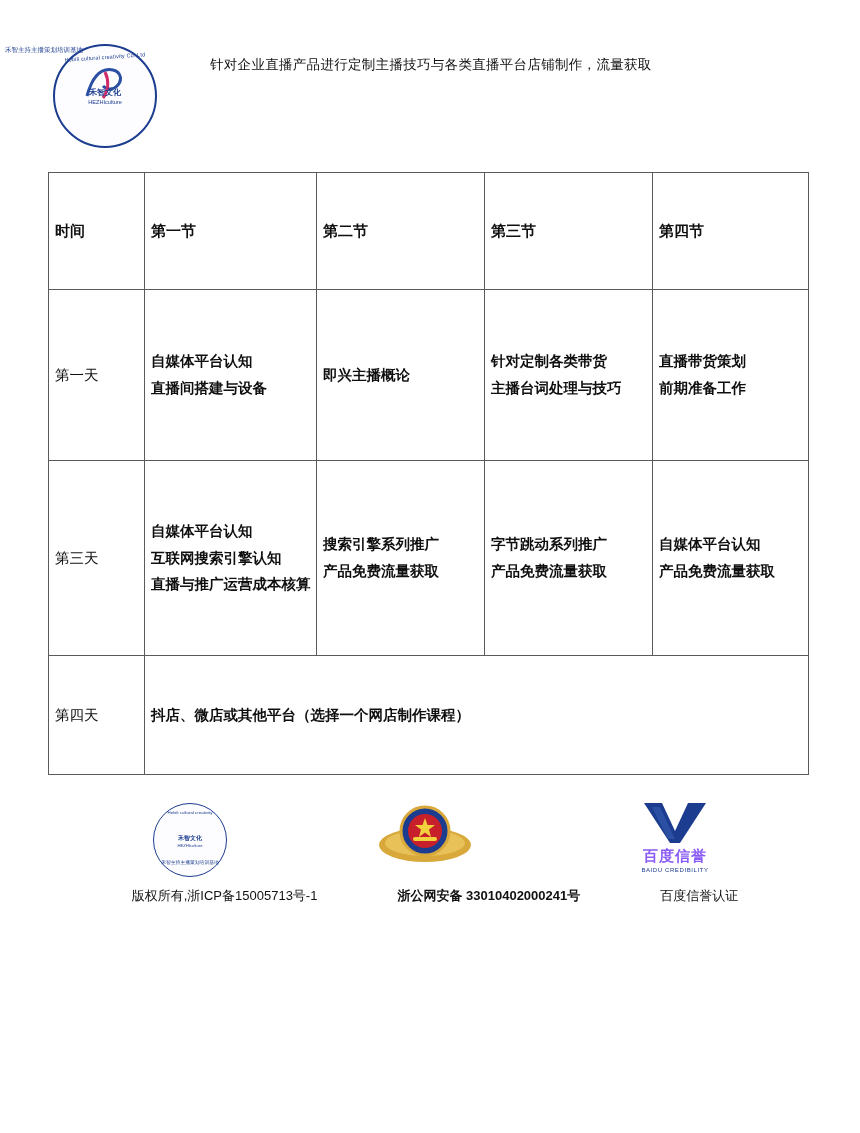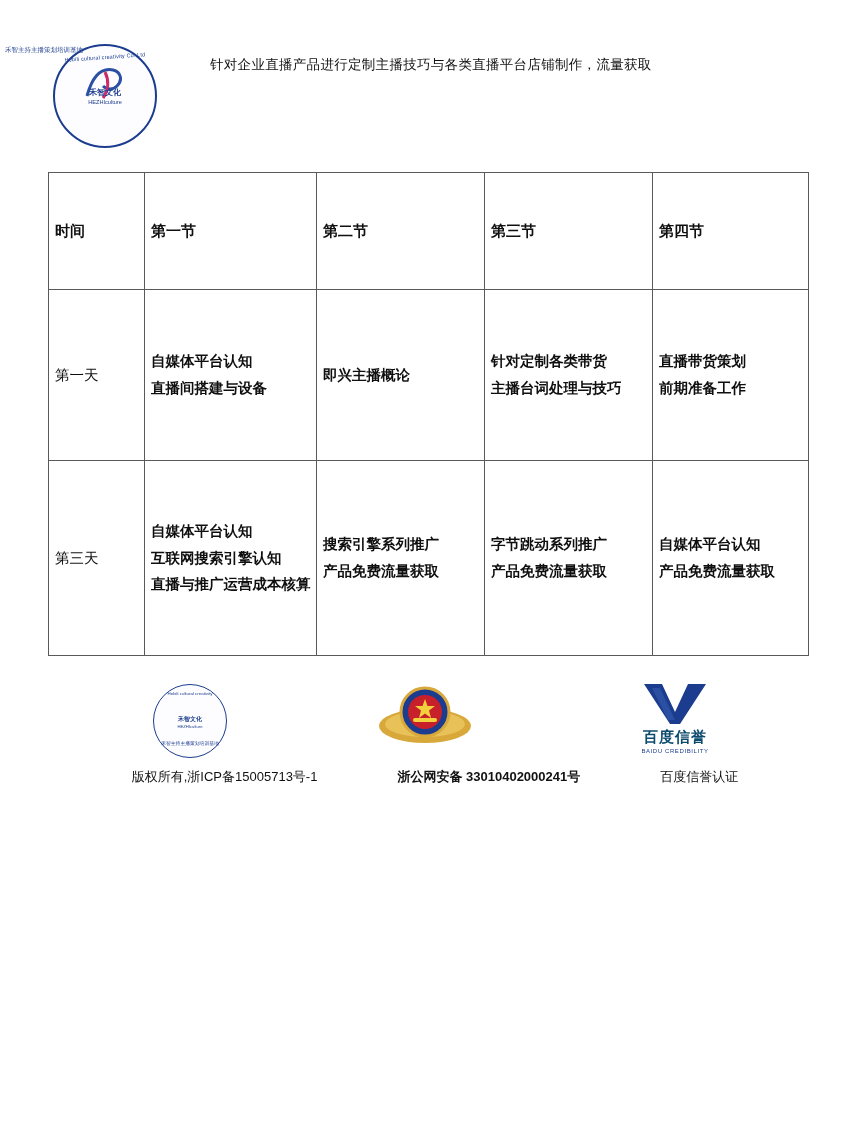--- a/index.html
+++ b/index.html
@@ -207,21 +207,21 @@
     font-size: 4.8px; color: #1b3c8f; white-space: nowrap;
   }
   .seal-small .top-arc {
     position: absolute; left: 50%; top: 6px; transform: translateX(-50%);
     font-size: 4.4px; color: #1b3c8f; white-space: nowrap;
   }
   .gov-badge { width: 96px; height: 74px; }
   .baidu-badge { width: 104px; height: 76px; display:flex; flex-direction:column; align-items:center; }
   .baidu-v { width: 70px; height: 44px; }
   .baidu-cn {
-    font-size: 15px; font-weight: bold; color: #0c4a6e; letter-spacing: 1px; margin-top: 2px;
+    font-size: 15px; font-weight: bold; color: #8b5cf6; letter-spacing: 1px; margin-top: 2px;
   }
   .baidu-en {
     font-size: 6px; color: #1b3c8f; letter-spacing: 0.6px; margin-top: 1px;
   }
   .footer-texts {
     display: flex;
     justify-content: center;
     gap: 80px;
     margin-top: 10px;
     padding-left: 10px;
@@ -329,20 +329,24 @@
             </div>
           </td>
           <td class="cell-strong">
             <div class="lines">
               <div>自媒体平台认知</div>
               <div>产品免费流量获取</div>
             </div>
           </td>
         </tr>
 
+        <tr class="r4">
+          <td class="daylabel">第四天</td>
+          <td class="left-pad" colspan="4">抖店、微店或其他平台（选择一个网店制作课程）</td>
+        </tr>
       </tbody>
     </table>
   </div>
 
   <div class="footer">
     <div class="badges">
 
       <div class="badge">
         <div class="seal-small">
           <div class="top-arc">Hebili cultural creativity</div>

